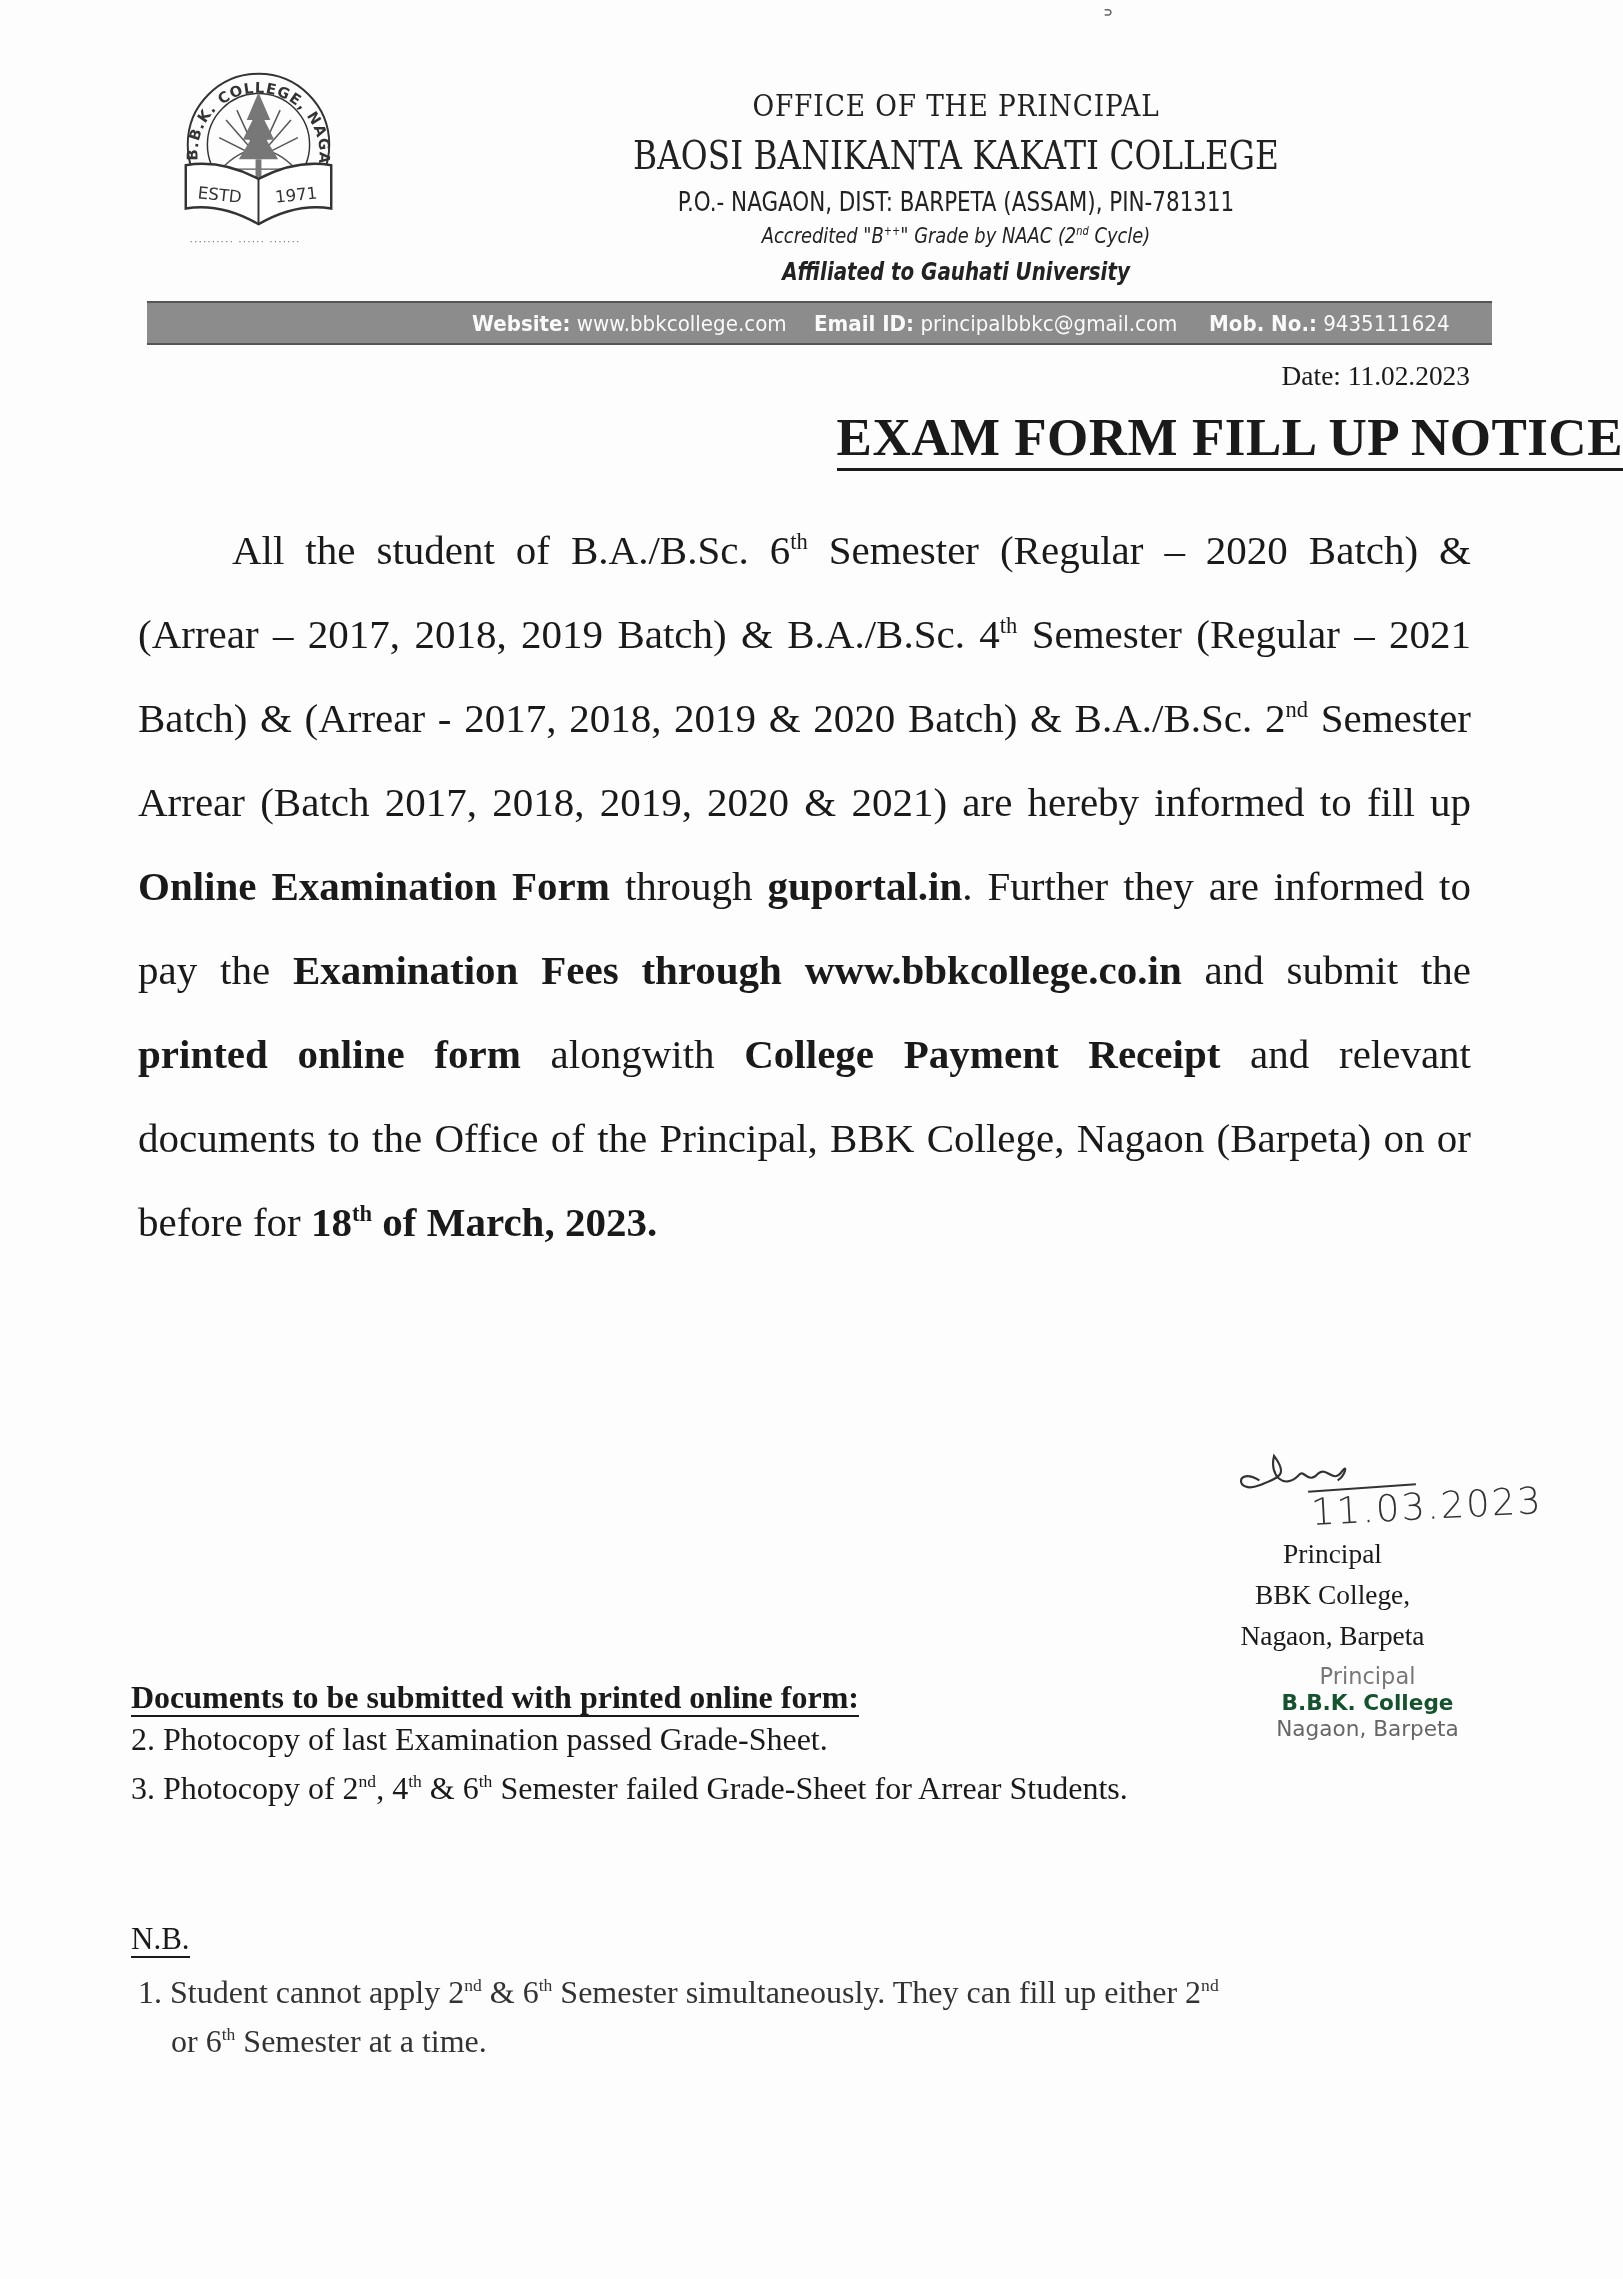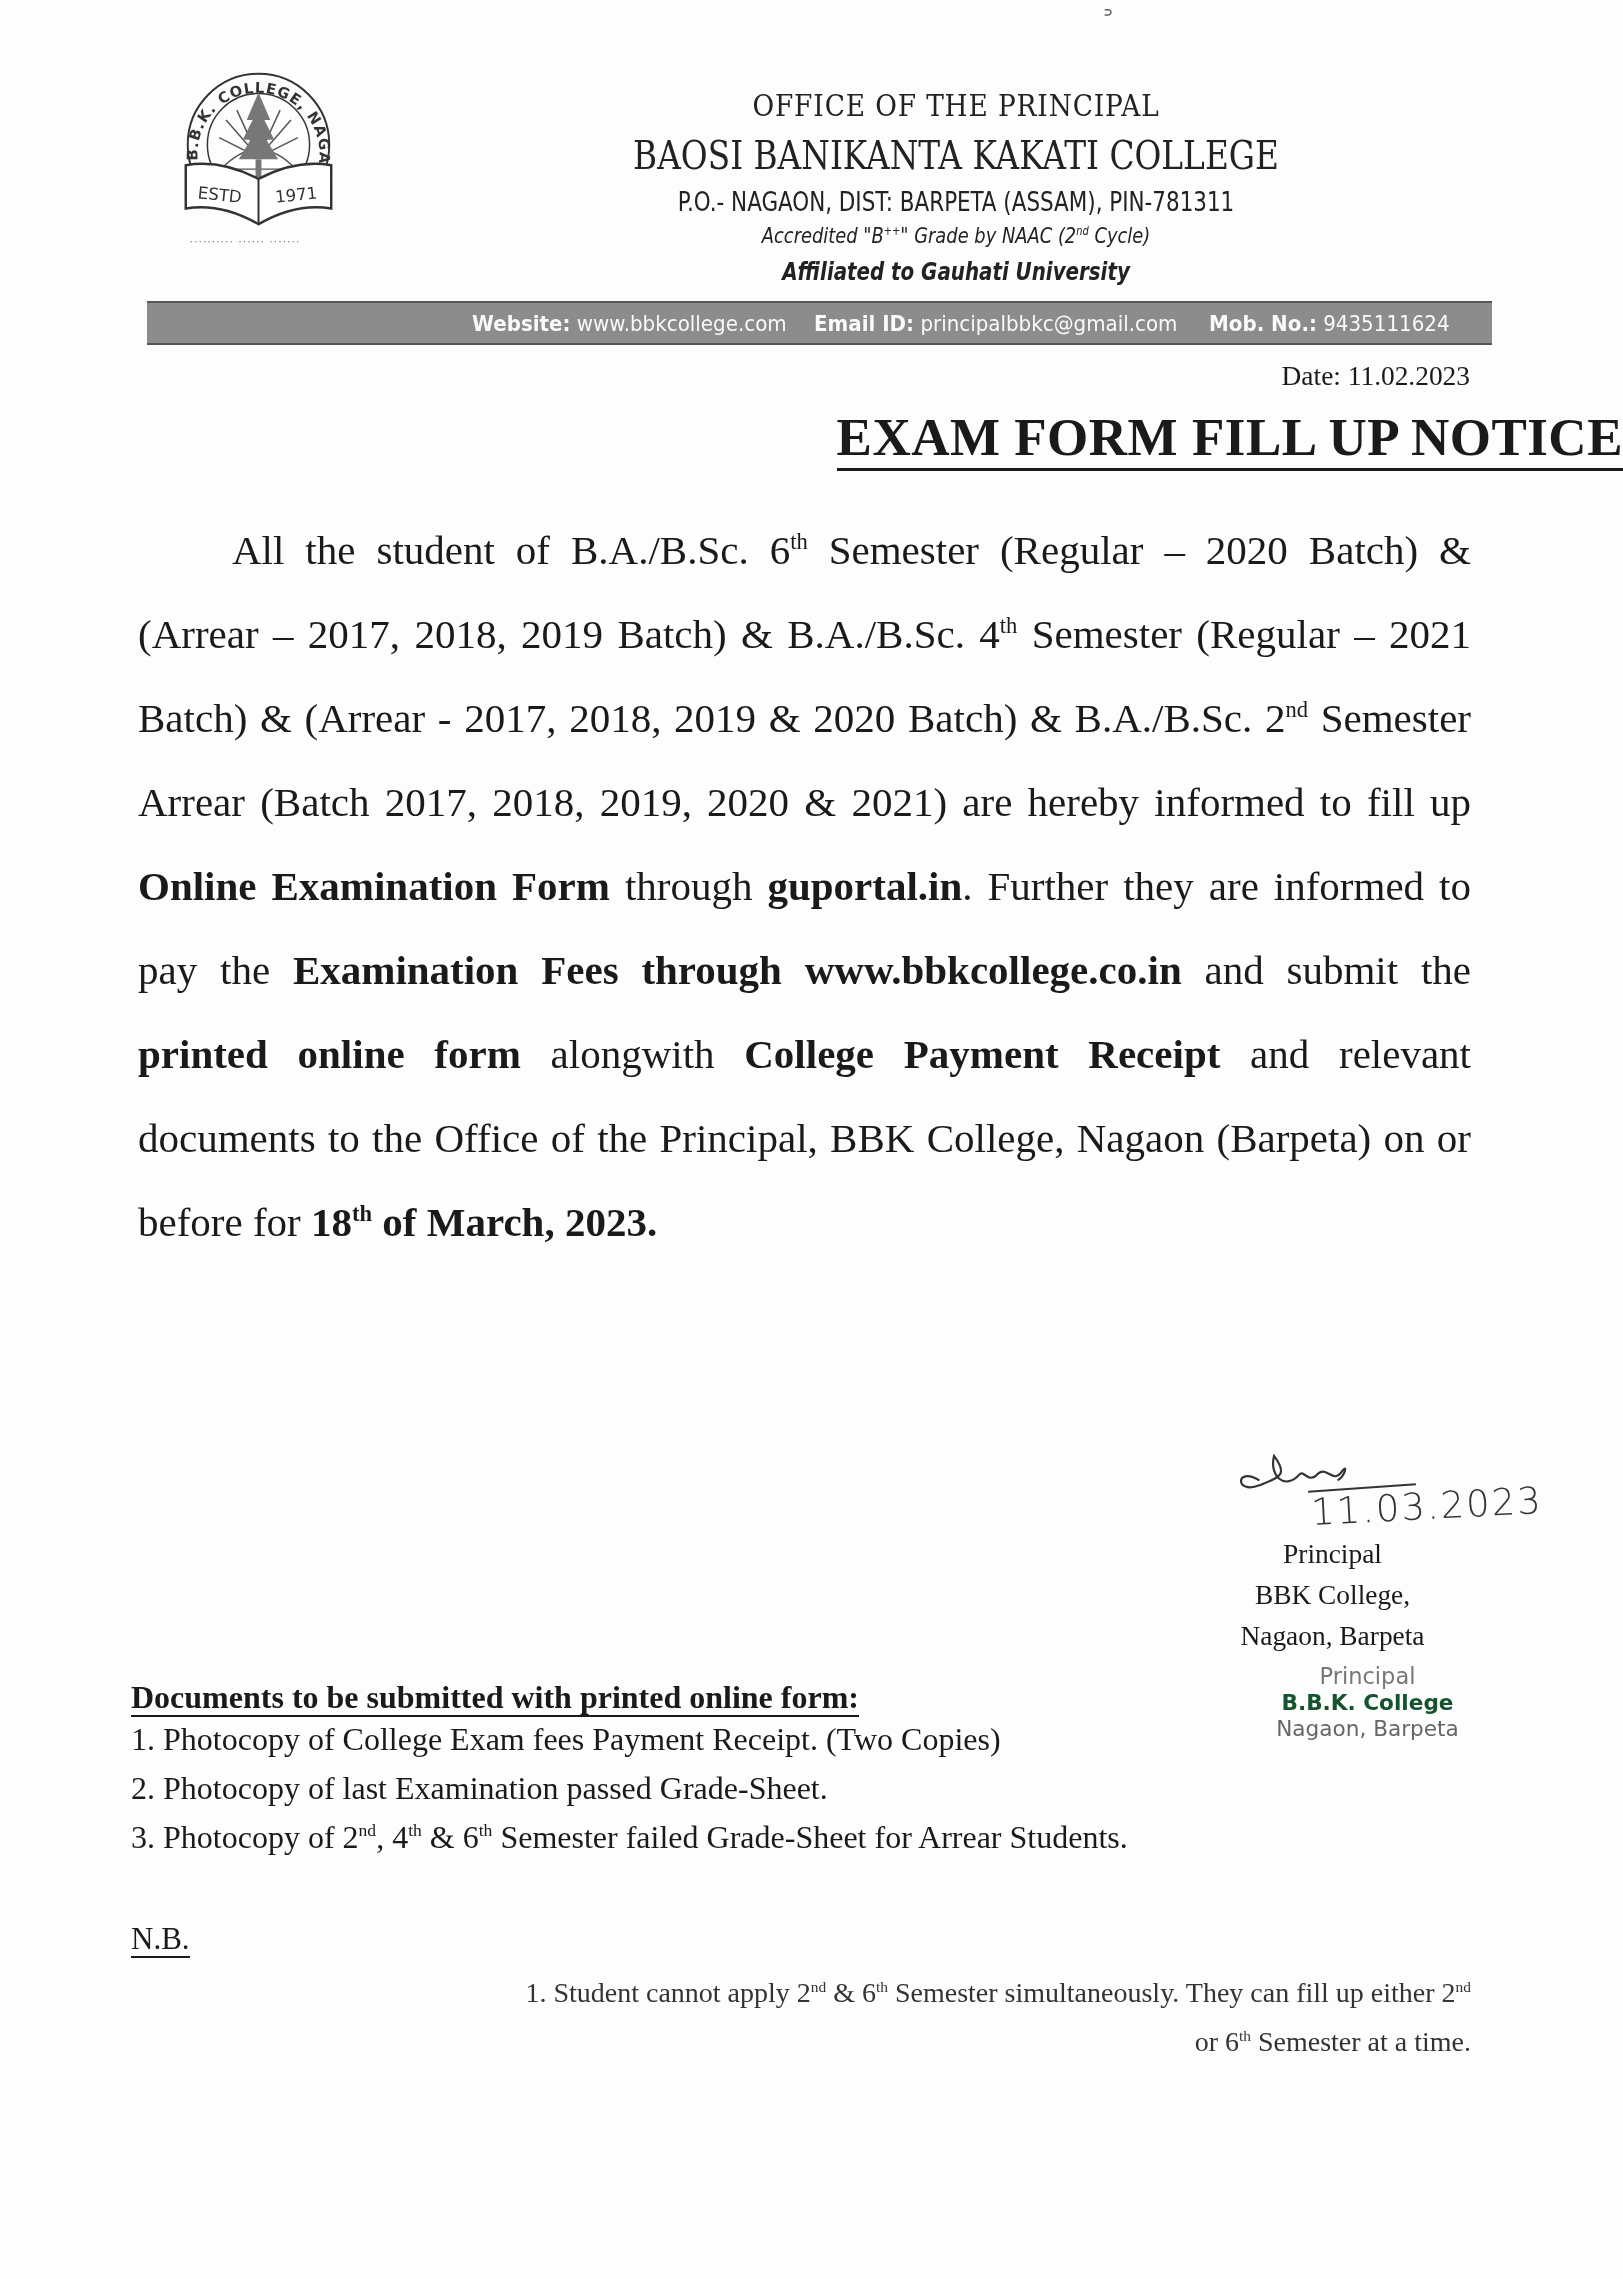--- a/index.html
+++ b/index.html
@@ -58,21 +58,21 @@
   .stamp .s2 { font-size: 21.6px; font-weight: bold; color: #14532d; }
   .stamp .s3 { font-size: 21.6px; color: #666; }
 
   
   .docs-heading { position: absolute; left: 131px; top: 1666px; font-size: 32px; font-weight: bold; margin-top: 13px; }
   .docs-heading span { border-bottom: 2.9px double #1a1a1a; }
   .docs-list { position: absolute; left: 131px; top: 1715px; list-style: none; margin: 0; padding: 0; font-size: 32px; line-height: 49px; }
 
   .nb-heading { position: absolute; left: 131px; top: 1921px; font-size: 31px; }
   .nb-heading span { border-bottom: 2px solid #1a1a1a; }
-  .nb-text { position: absolute; left: 118px; top: 1968px; width: 1353px; font-size: 28px; line-height: 49px; color: #333; text-align: right; }
+  .nb-text { position: absolute; left: 138px; top: 1968px; width: 1353px; font-size: 32px; line-height: 49px; color: #333; }
   .nb-text .cont { padding-left: 33px; display: block; }
 
   [data-interactable] { }
 </style>
 </head>
 <body>
 
 <div class="page" data-interactable="false">
 
   <div class="corner-mark" data-interactable="false">ᐣ</div>
@@ -138,21 +138,20 @@
     <div data-interactable="false">Nagaon, Barpeta</div>
   </div>
   <div class="stamp" data-interactable="false">
     <div class="s1" data-interactable="false">Principal</div>
     <div class="s2" data-interactable="false">B.B.K. College</div>
     <div class="s3" data-interactable="false">Nagaon, Barpeta</div>
   </div>
 
   <div class="docs-heading" data-interactable="false"><span data-interactable="false">Documents to be submitted with printed online form:</span></div>
   <ul class="docs-list" data-interactable="false">
-    <li data-interactable="false">1. Photocopy of College Exam fees Payment Receipt. (Two Copies)</li>
     <li data-interactable="false">2. Photocopy of last Examination passed Grade-Sheet.</li>
     <li data-interactable="false"><span data-interactable="false">3. Photocopy of 2</span><sup data-interactable="false">nd</sup><span data-interactable="false">, 4</span><sup data-interactable="false">th</sup><span data-interactable="false"> &amp; 6</span><sup data-interactable="false">th</sup><span data-interactable="false"> Semester failed Grade-Sheet for Arrear Students.</span></li>
   </ul>
 
   <div class="nb-heading" data-interactable="false"><span data-interactable="false">N.B</span><span data-interactable="false">.</span></div>
   <div class="nb-text" data-interactable="false"><span data-interactable="false">1. Student cannot apply 2</span><sup data-interactable="false">nd</sup><span data-interactable="false"> &amp; 6</span><sup data-interactable="false">th</sup><span data-interactable="false"> Semester simultaneously. They can fill up either 2</span><sup data-interactable="false">nd</sup><span class="cont" data-interactable="false"><span data-interactable="false">or 6</span><sup data-interactable="false">th</sup><span data-interactable="false"> Semester at a time.</span></span></div>
 
 </div>
 
 

